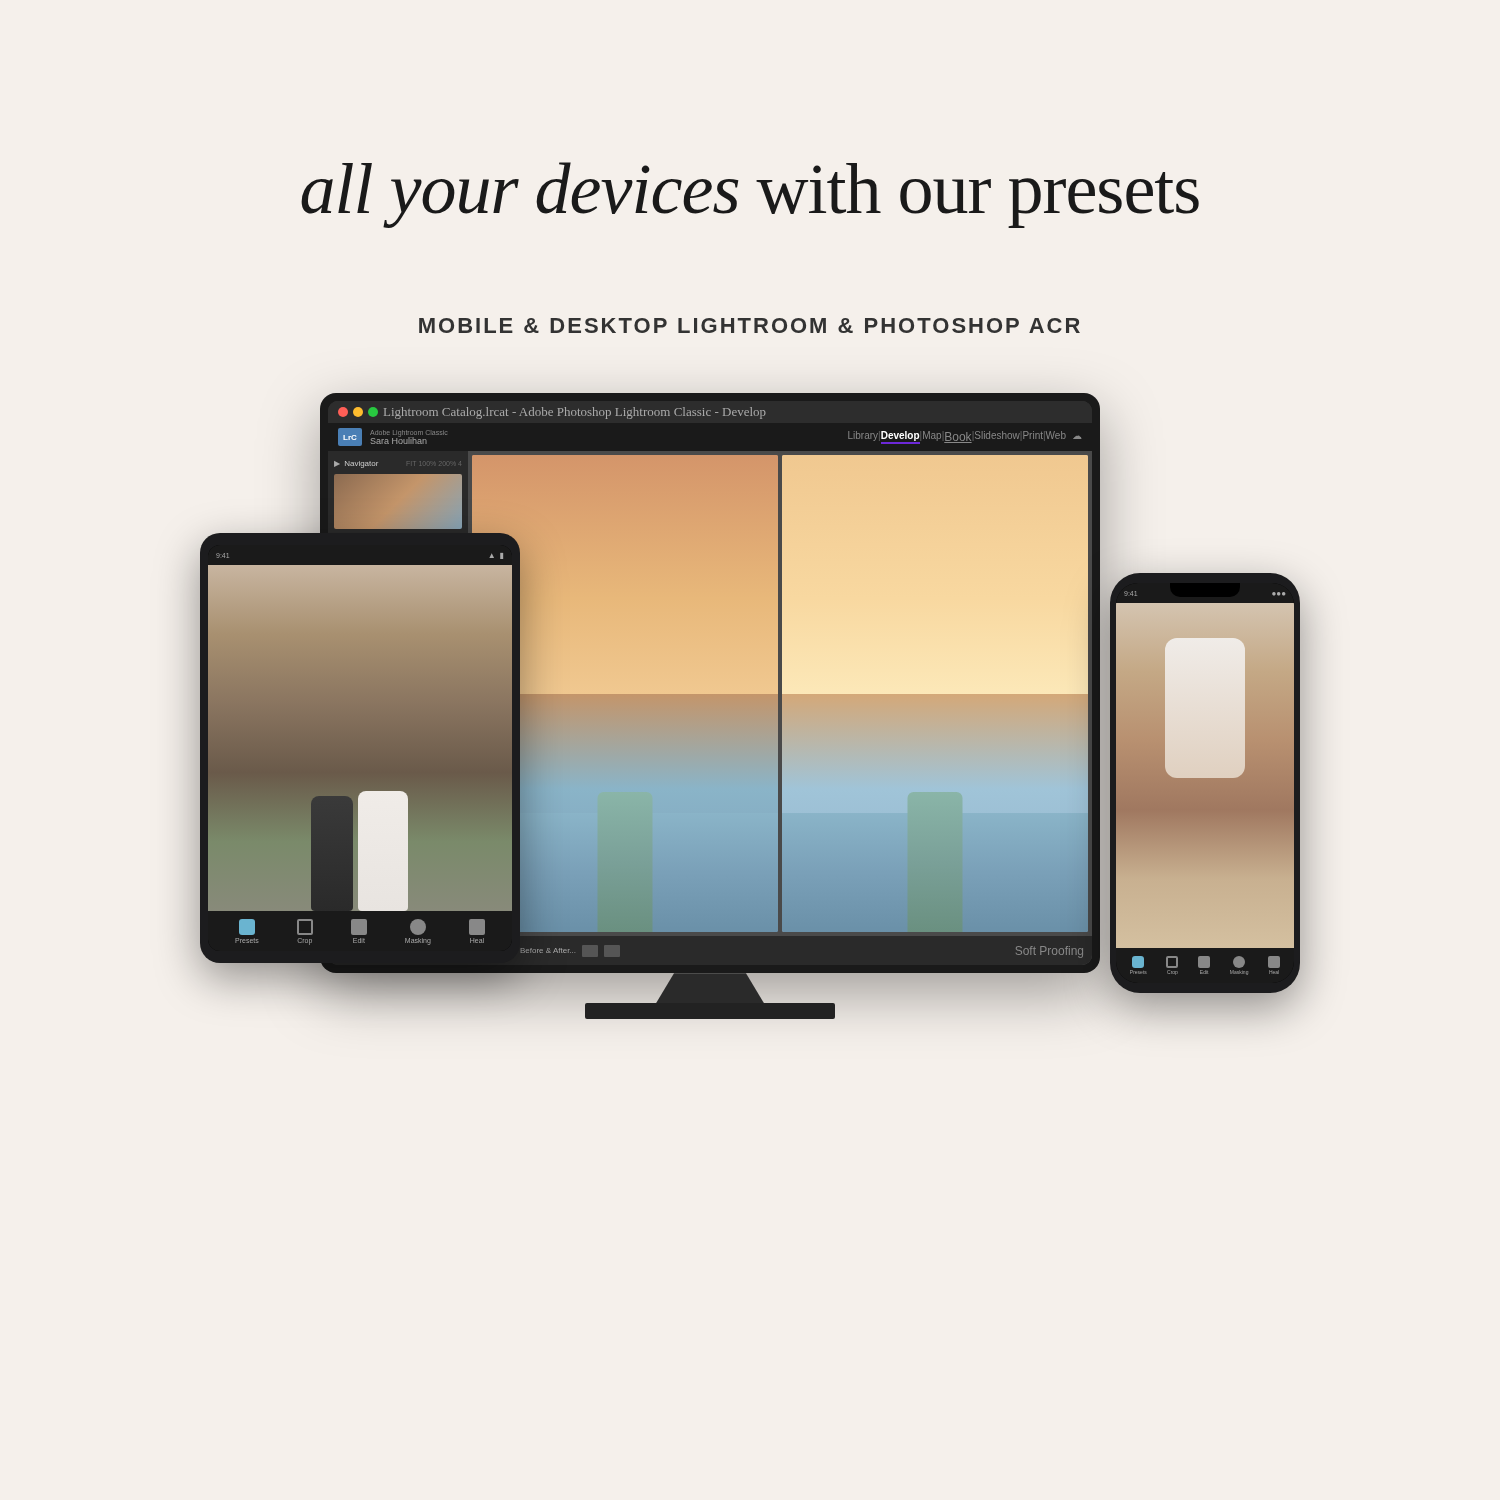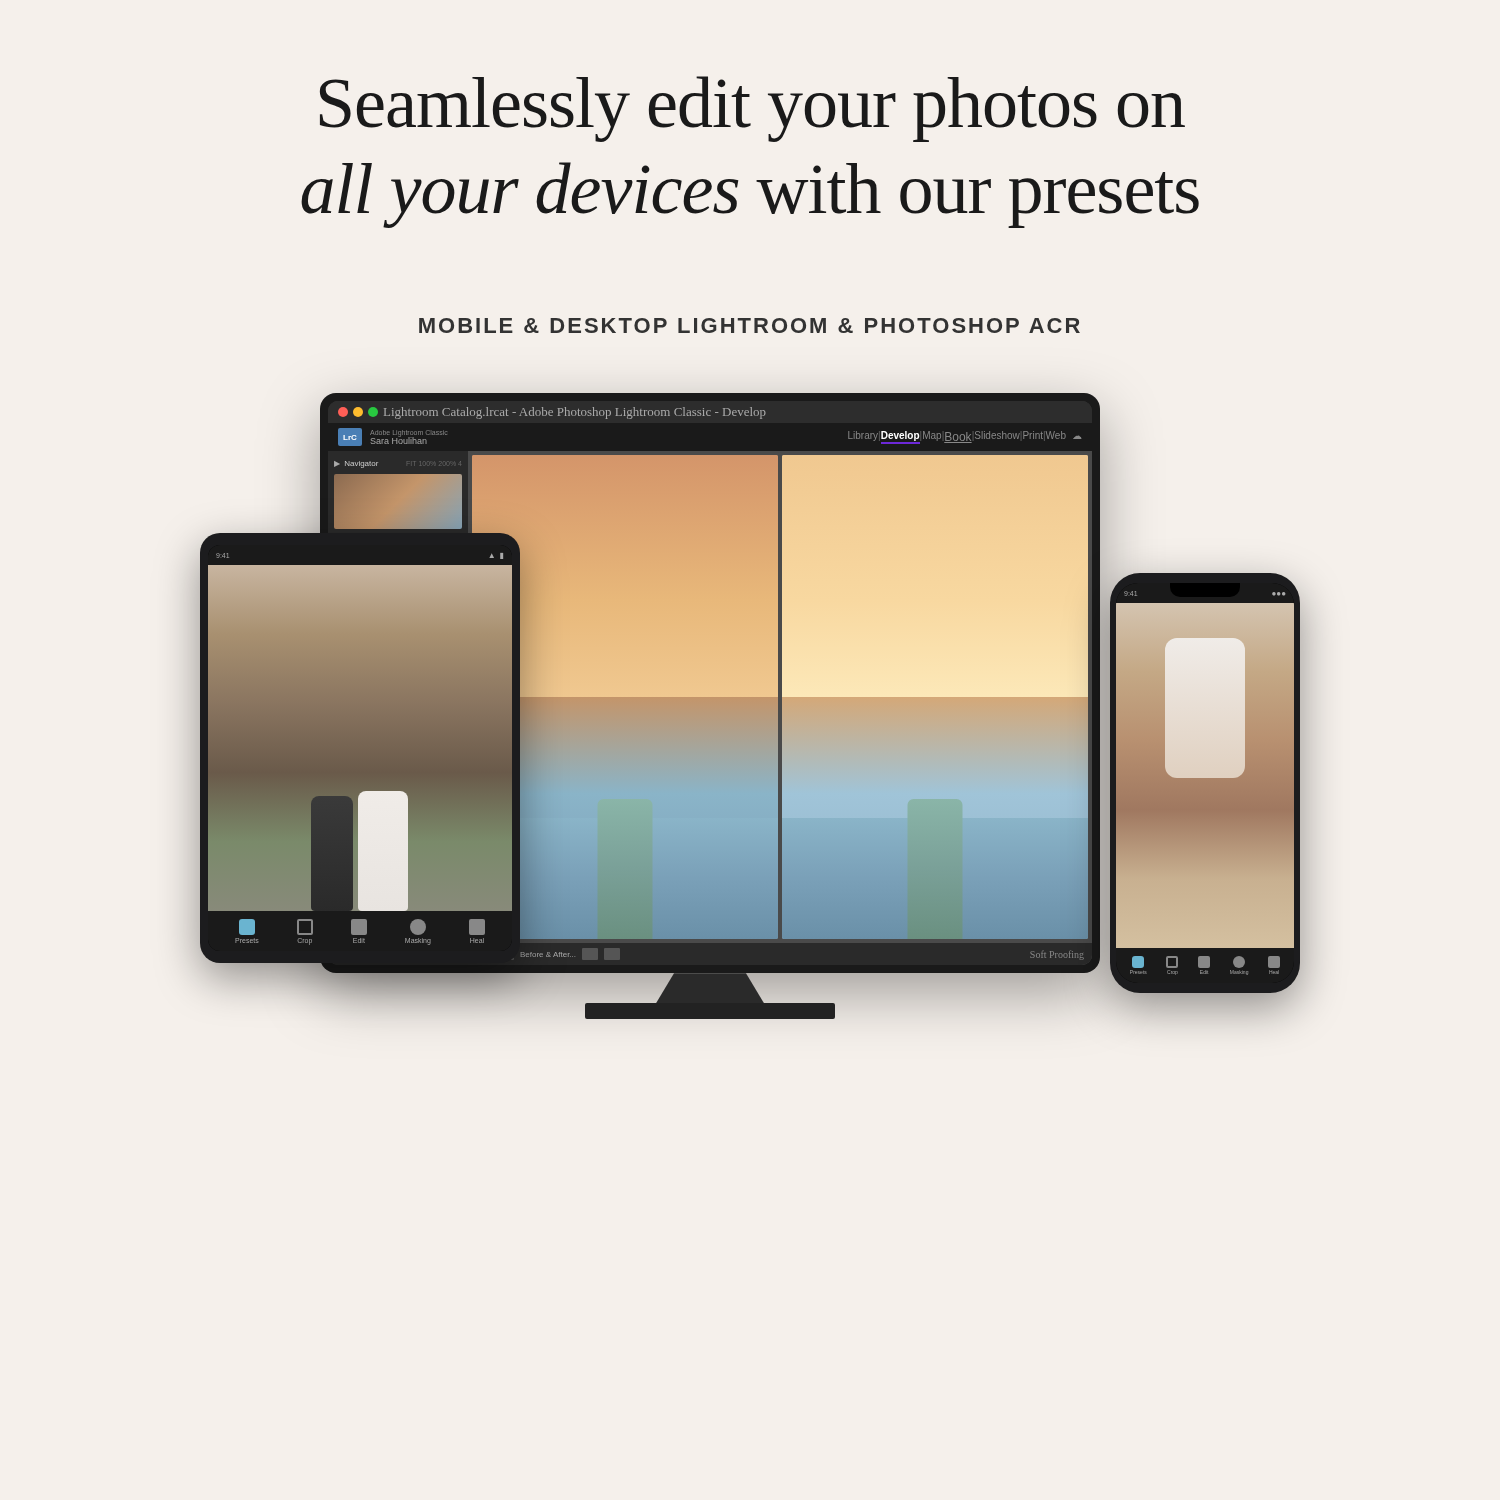--- a/index.html
+++ b/index.html
@@ -264,21 +264,21 @@
       background: linear-gradient(to bottom, #d4956a 0%, #e8b87a 30%, #c4956a 50%, #8ab4c8 70%, #7a9bb5 100%);
       position: relative;
     }
 
     .lr-image-after {
       background: linear-gradient(to bottom, #e8c090 0%, #f0c880 30%, #d4a878 50%, #a0c4d8 70%, #90b0c8 100%);
       position: relative;
     }
 
     .lr-bottom-bar {
-      height: 22px;
+      height: 29px;
       background: #2a2a2a;
       display: flex;
       align-items: center;
       padding: 0 8px;
       gap: 6px;
     }
 
     .lr-bottom-icon {
       width: 16px;
       height: 12px;
@@ -287,22 +287,22 @@
     }
 
     .lr-before-after-text {
       color: #aaa;
       font-size: 8px;
       font-family: Arial, sans-serif;
     }
 
     .lr-soft-proofing {
       color: #888;
-      font-size: 10px;
-      font-family: Liberation Serif, serif;
+      font-size: 12px;
+      font-family: Liberation Sans, sans-serif;
       margin-left: auto;
     }
 
     .monitor-stand {
       width: 120px;
       height: 30px;
       background: #2a2a2a;
       margin: 0 auto;
       clip-path: polygon(20% 0%, 80% 0%, 95% 100%, 5% 100%);
     }
@@ -598,21 +598,21 @@
       right: 0;
       height: 50%;
       background: linear-gradient(to bottom, #f0c890 0%, #f8d8a0 60%, #fce8b8 100%);
     }
   </style>
 </head>
 <body>
 
 <div class="header-section">
   <h1 class="main-title">
-    <span>Seamlessly edit your photos on</span><br>
+    <br>
     <span class="italic-part">all your devices</span>
     <span>with our presets</span>
   </h1>
   <p class="subtitle">
     <br>
     <span>MOBILE &amp; DESKTOP LIGHTROOM &amp; PHOTOSHOP ACR</span>
   </p>
 </div>
 
 <div class="devices-container">

